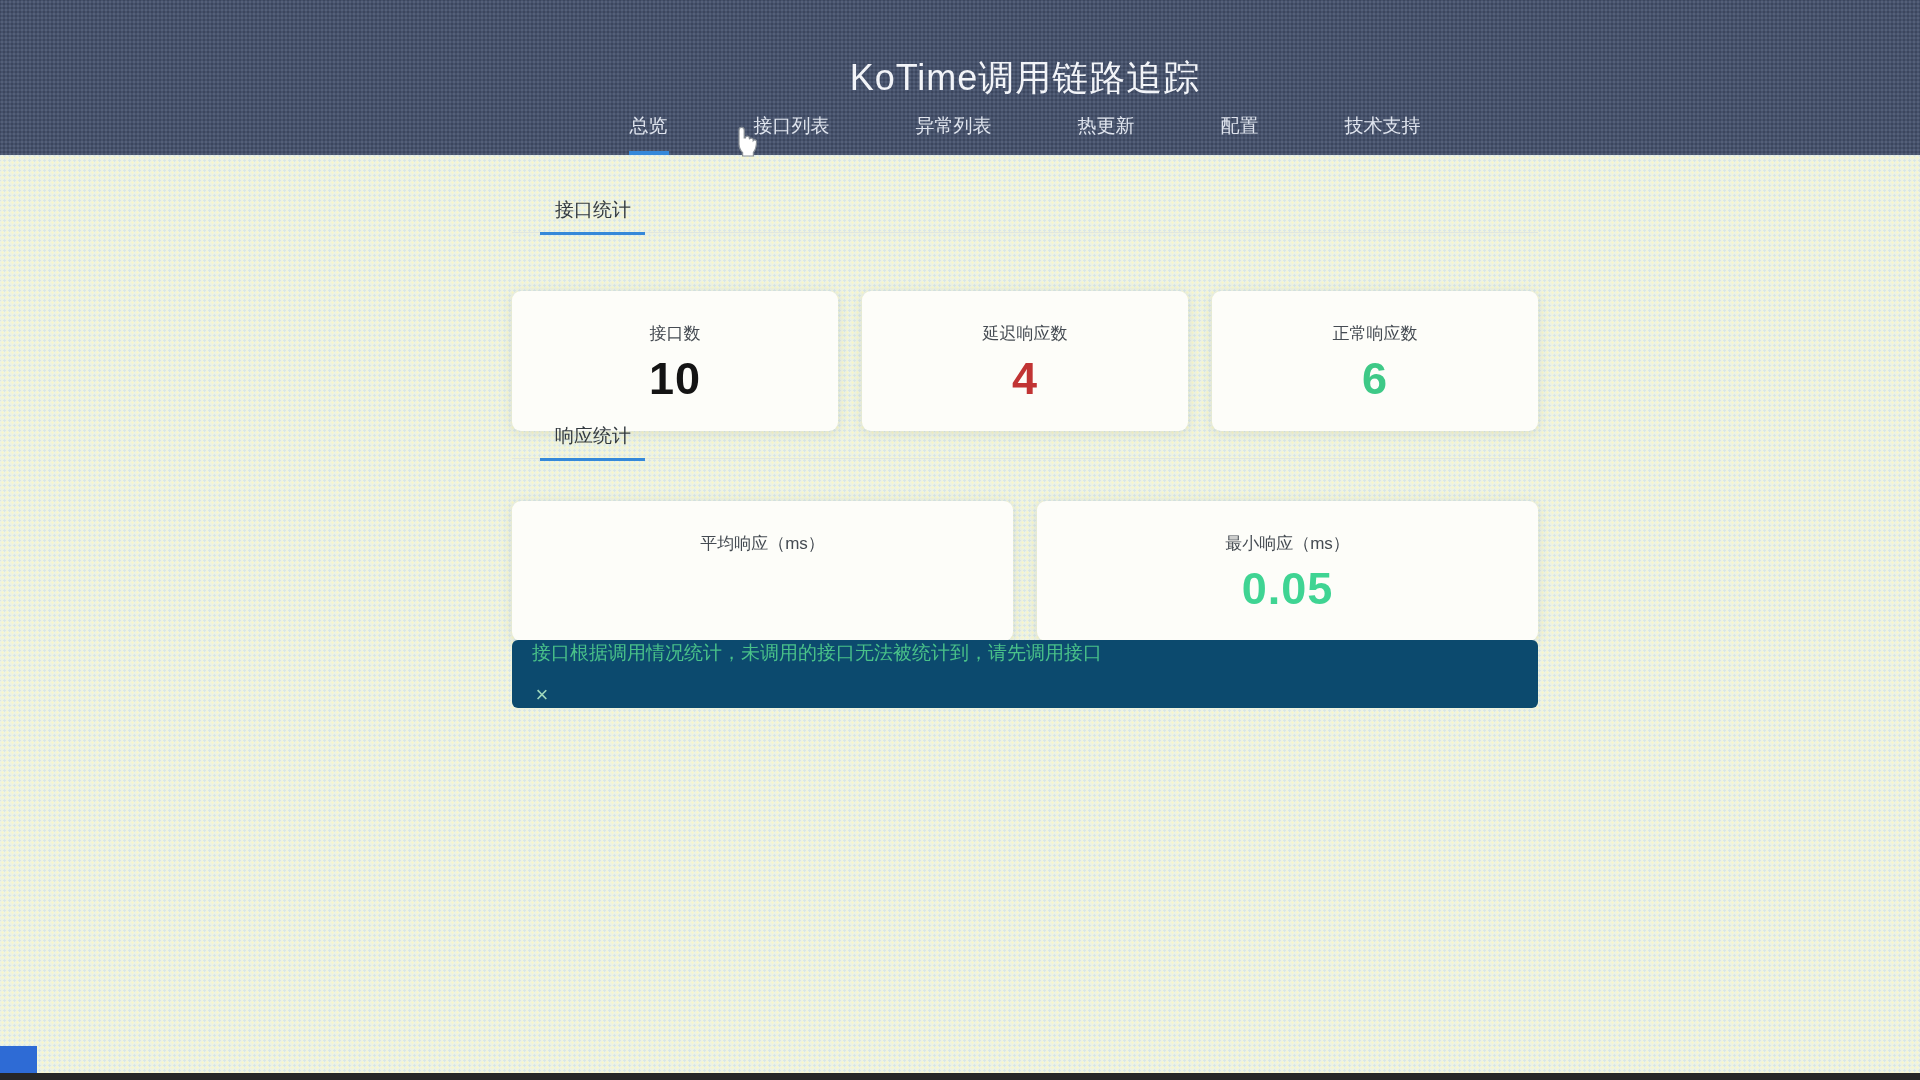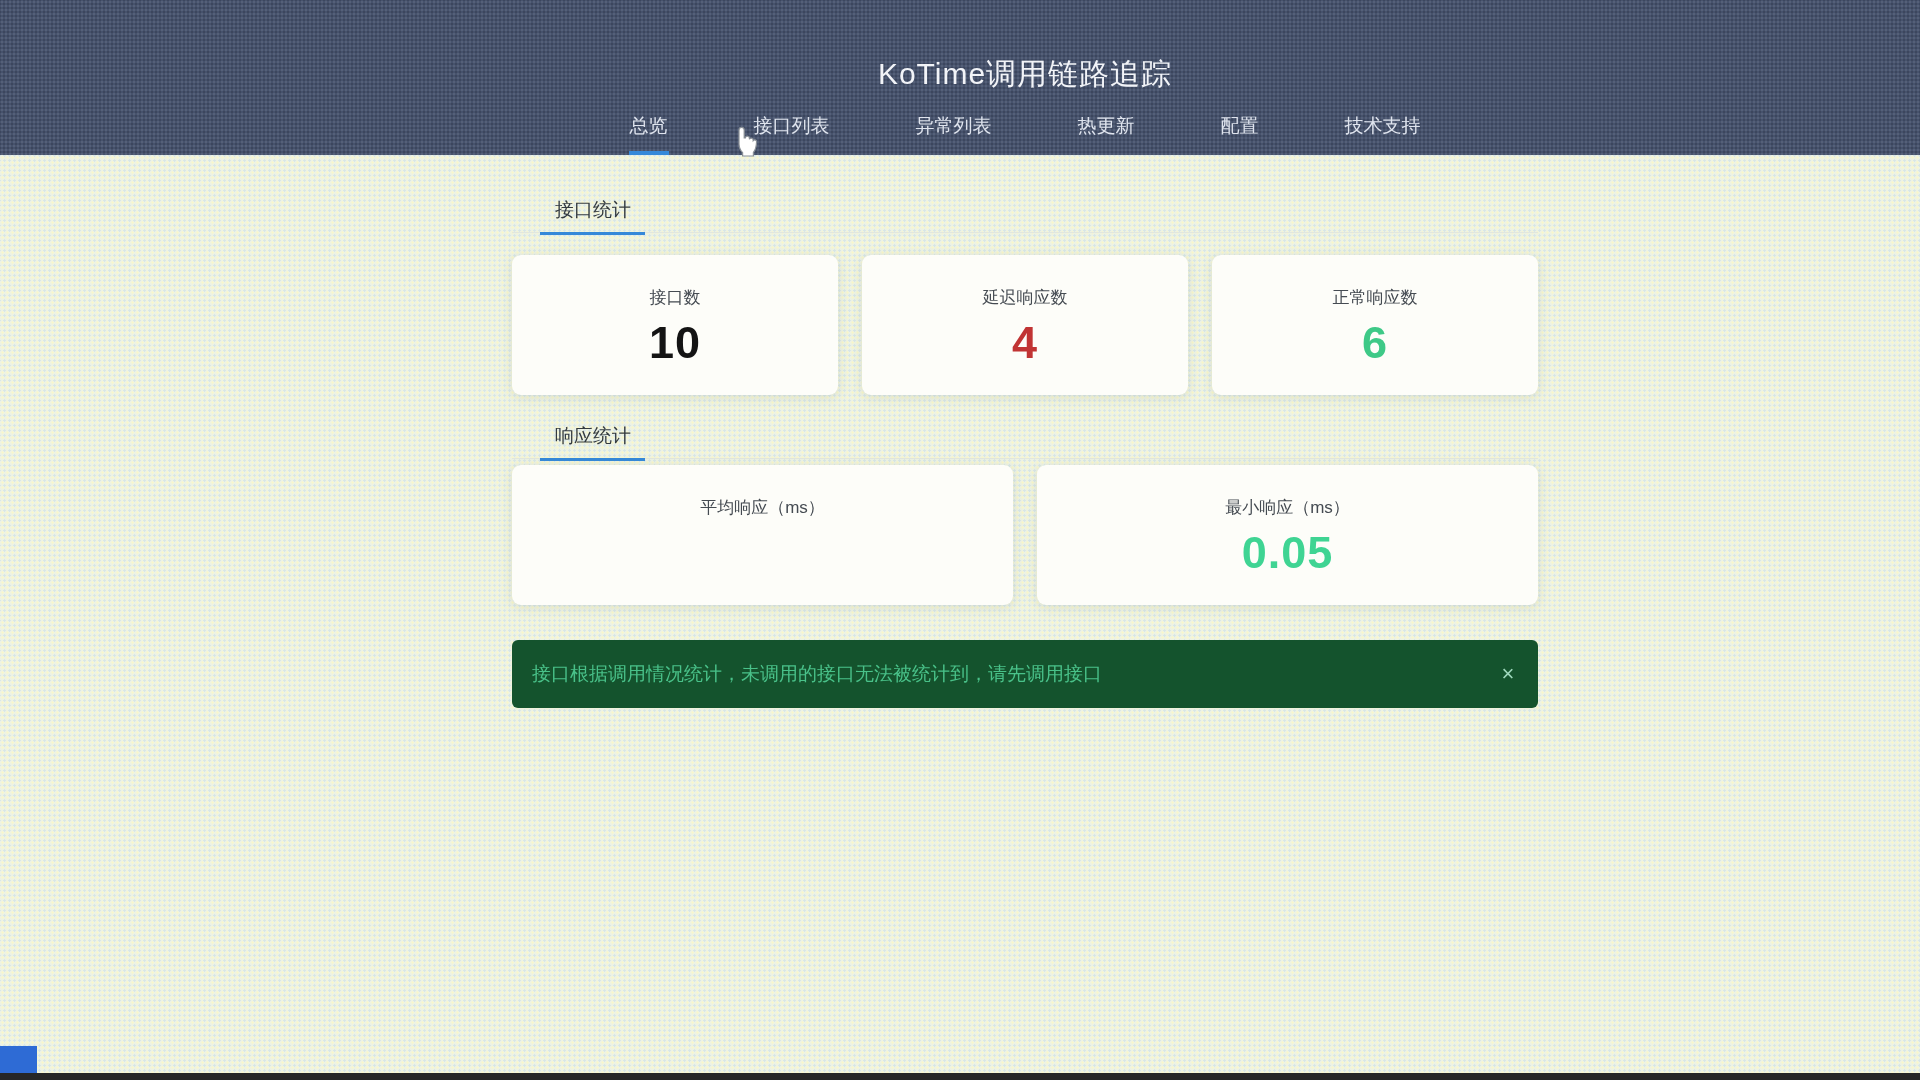--- a/index.html
+++ b/index.html
@@ -21,21 +21,21 @@
     background-color:#46526c;
     background-image:
       radial-gradient(rgba(255,255,255,0.08) 1px, transparent 1.2px),
       radial-gradient(rgba(0,0,0,0.14) 1px, transparent 1.2px);
     background-size:4px 4px,4px 4px;
     background-position:0 0,2px 2px;
   }
   .hwrap { position:absolute; left:512px; top:0; width:1026px; height:155px; }
   .app-title {
     position:absolute; top:54px; left:0; width:100%;
-    text-align:center; color:#f2f4f8; font-size:30px; font-weight:400;
+    text-align:center; color:#f2f4f8; font-size:36px; font-weight:400;
     letter-spacing:1px;
   }
   .main-nav {
     position:absolute; bottom:0; left:0; width:100%;
     display:flex; justify-content:center; gap:84px;
   }
   .tab {
     display:inline-block; color:#dfe4ee; font-size:19px;
     padding:0 1px 12px 1px; border-bottom:4px solid transparent;
     cursor:pointer; white-space:nowrap;
@@ -54,35 +54,35 @@
     padding-left:28px;
   }
   .sec-head .sec-title {
     display:inline-block; font-size:19px; color:#333a40;
     padding:0 14px 9px 15px; border-bottom:3px solid #3588d9;
     margin-bottom:-2px; position:relative; top:1px;
   }
   .sec-head.sec1 { top:196px; }
   .sec-head.sec2 { top:422px; }
 
-  .cards { position:absolute; left:0; width:100%; display:flex; gap:24px; }
+  .cards { position:absolute; left:0; width:100%; display:flex; gap:24px;margin-top:36px; }
   .cards.row1 { top:255px; }
   .cards.row2 { top:465px; }
   .card {
     flex:1; height:140px; background:#fdfdf9; border-radius:9px;
     box-shadow:0 2px 12px rgba(120,135,110,0.18);
     text-align:center;
   }
   .card .label { margin-top:31px; font-size:17px; color:#454b52; }
   .card .value { margin-top:11px; font-size:45px; font-weight:700; line-height:1; letter-spacing:1px; }
 
   .alert {
     position:absolute; top:640px; left:0; width:100%; height:68px;
-    background:#14532d; border-radius:6px;
-    display:flex; align-items:center;
+    background:#0c4a6e; border-radius:6px;
+    display:flex; flex-direction:column;
   }
   .alert .alert-text { flex:1; padding-left:20px; font-size:19px; color:#49c189; }
   .alert .alert-close {
     width:60px; text-align:center; font-size:22px; color:#9fd8bd;
     cursor:pointer; user-select:none;
   }
 
   
   .bottom-bar { position:absolute; left:0; bottom:0; width:1920px; height:7px; background:#262626; }
   .bottom-blue { position:absolute; left:0; top:1046px; width:37px; height:28px; background:#2e6bd5; }

